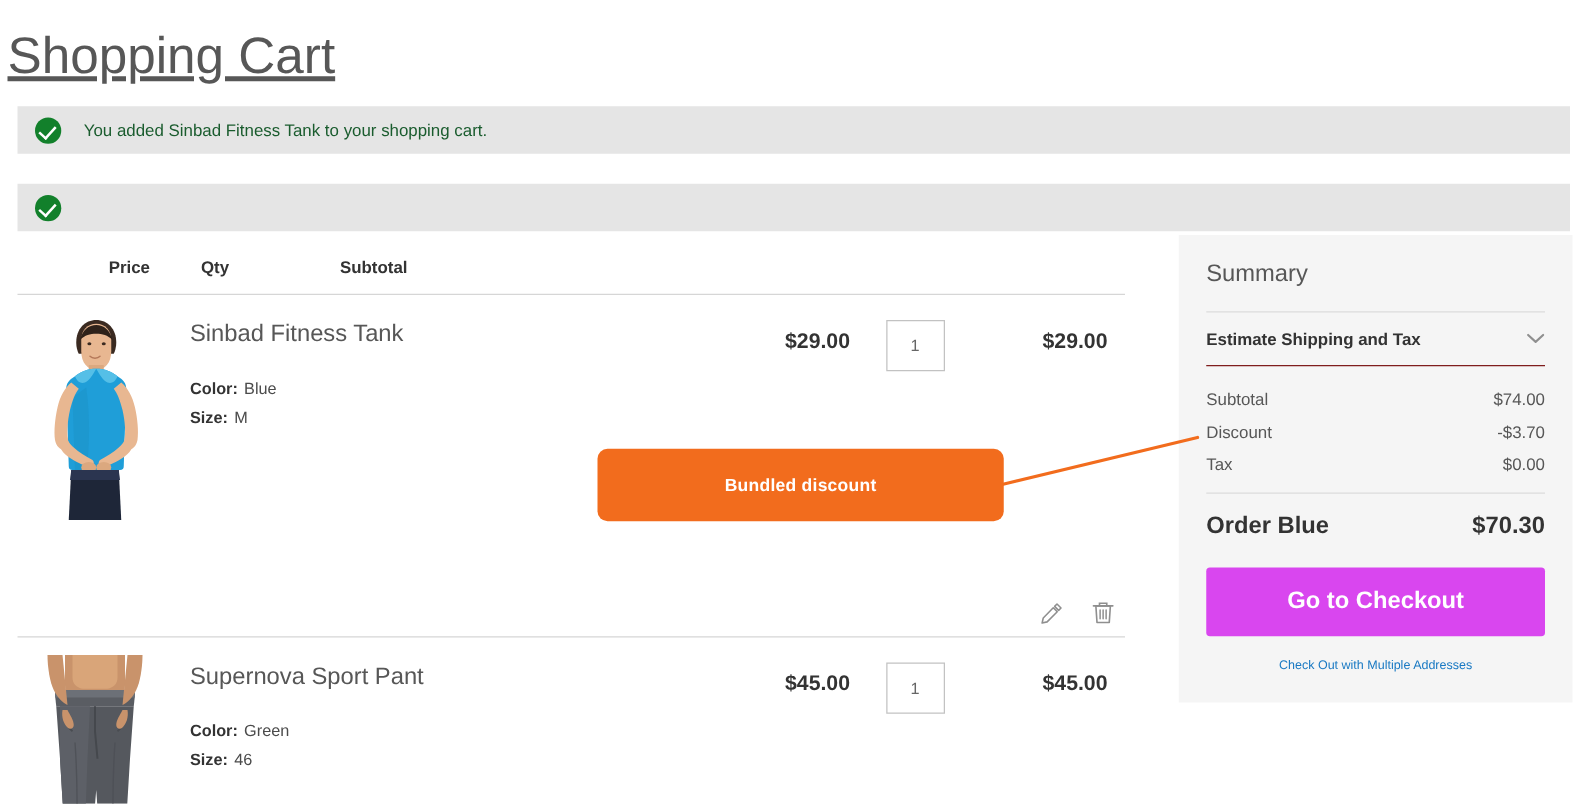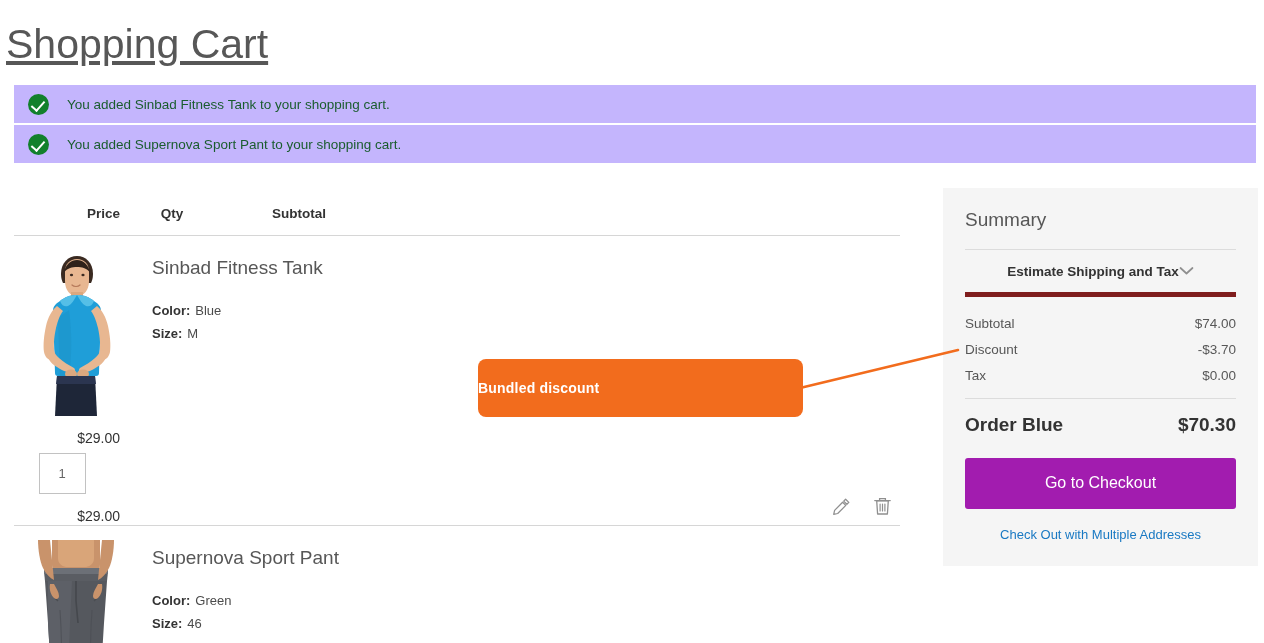--- a/index.html
+++ b/index.html
@@ -36,24 +36,24 @@
   
   .messages {
     position: absolute;
     left: 14px;
     top: 85px;
     width: 1242px;
   }
   .message {
     display: flex;
     align-items: center;
-    background: #c4b5fd;
+    background: #e5e5e5;
     height: 38px;
     padding: 0 0 0 14px;
-    margin-bottom: 2px;
+    margin-bottom: 24px;
     font-size: 13.5px;
     color: #006400;
   }
   .message .check-icon {
     width: 21px;
     height: 21px;
     flex: 0 0 21px;
     border-radius: 50%;
     background: #12802b;
     position: relative;
@@ -98,32 +98,31 @@
   .th-price  { width: 110px; text-align: right; padding-right: 4px;}
   .th-qty    { width: 96px;  text-align: center; }
   .th-sub    { width: 106px; text-align: right; }
 
   .cart-row {
     display: flex;
     align-items: flex-start;
     padding: 14px 0 0 0;
     margin: 0 12px 0 14px;
     position: relative;
-    flex-direction: column;
   }
   .cart-row.bordered { border-bottom: 1px solid #d6d6d6; }
 
   .cell-item { width: 560px; display: flex; align-items: flex-start; }
   .cell-price{ width: 110px; text-align: right; padding-right: 4px; padding-top: 13px;}
   .cell-qty  { width: 96px;  text-align: center; padding-top: 6px;}
   .cell-sub  { width: 106px; text-align: right; padding-top: 13px;}
 
   .money {
-    font-size: 14px;
-    font-weight: normal;
+    font-size: 17px;
+    font-weight: bold;
     color: #333333;
     white-space: nowrap;
   }
 
   .qty-input {
     width: 47px;
     height: 41px;
     border: 1px solid #c2c2c2;
     background: #ffffff;
     text-align: center;
@@ -188,23 +187,23 @@
   .summary-title {
     font-size: 19px;
     font-weight: 300;
     color: #575757;
     margin: 0 0 18px 0;
     line-height: 1.1;
   }
   .estimate {
     display: flex;
     align-items: center;
-    justify-content: center;
+    justify-content: space-between;
     border-top: 1px solid #dcdcdc;
-    border-bottom: 5px solid #7f1d1d;
+    border-bottom: 1px solid #7f1d1d;
     padding: 14px 0 13px 0;
     cursor: pointer;
   }
   .estimate-label {
     font-size: 13.5px;
     font-weight: bold;
     color: #333333;
   }
   .chev { line-height: 0; }
 
@@ -228,52 +227,52 @@
     margin-top: 9px;
     padding-top: 15px;
   }
   .grand .g-label { font-size: 19px; font-weight: bold; color: #333333; }
   .grand .g-value { font-size: 19px; font-weight: bold; color: #333333; }
 
   .checkout-btn {
     display: block;
     width: 100%;
     margin-top: 22px;
-    background: #a21caf;
+    background: #d946ef;
     border: none;
     color: #ffffff;
-    font-size: 16px;
-    font-weight: normal;
+    font-size: 19px;
+    font-weight: bold;
     padding: 16px 0 17px 0;
     border-radius: 3px;
     cursor: pointer;
     font-family: "Liberation Sans", sans-serif;
   }
   .multi-addr {
     display: block;
     text-align: center;
     margin-top: 18px;
     color: #1979c3;
-    font-size: 13px;
+    font-size: 10px;
     text-decoration: none;
     cursor: pointer;
   }
 
   
   .callout {
     position: absolute;
     left: 478px;
     top: 359px;
     width: 325px;
     height: 58px;
     background: #f26c1d;
     border-radius: 8px;
     display: flex;
     align-items: center;
-    justify-content: flex-start;
+    justify-content: center;
     z-index: 5;
   }
   .callout-text {
     color: #ffffff;
     font-size: 14px;
     font-weight: bold;
     letter-spacing: .2px;
   }
   .callout-line {
     position: absolute;
@@ -292,21 +291,20 @@
 
   <h1 class="page-title">Shopping Cart</h1>
 
   <div class="messages">
     <div class="message">
       <span class="check-icon"></span>
       <span class="msg-text">You added Sinbad Fitness Tank to your shopping cart.</span>
     </div>
     <div class="message">
       <span class="check-icon"></span>
-      <span class="msg-text">You added Supernova Sport Pant to your shopping cart.</span>
     </div>
   </div>
 
   <div class="cart">
 
     <div class="cart-head">
       <div class="th th-price">Price</div>
       <div class="th th-qty">Qty</div>
       <div class="th th-sub">Subtotal</div>
     </div>

